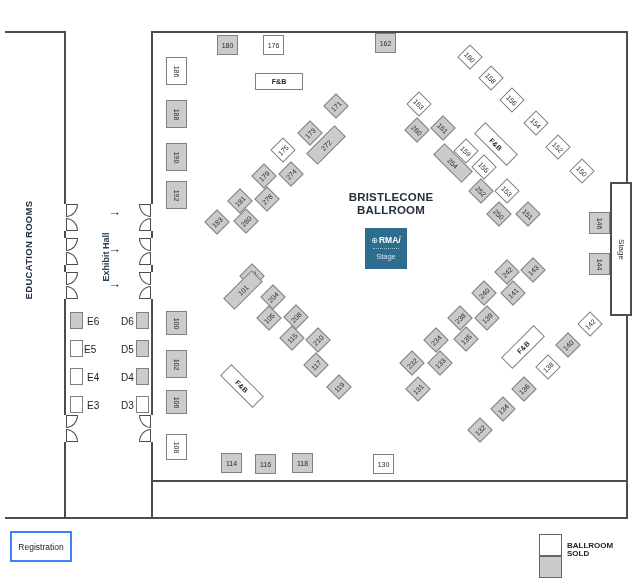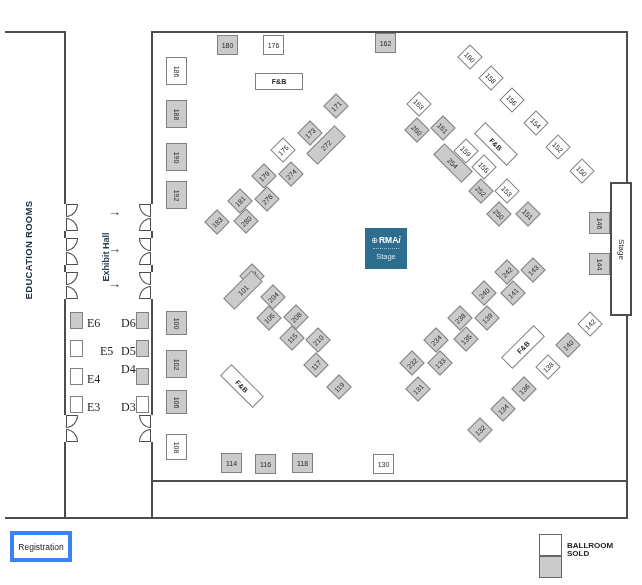--- a/index.html
+++ b/index.html
@@ -35,22 +35,22 @@
   #hall-title{position:absolute;left:345px;top:191px;width:92px;text-align:center;
               font-size:11.5px;font-weight:bold;color:#223040;line-height:13px;letter-spacing:.2px;}
   #rma-booth{position:absolute;left:365px;top:228px;width:42px;height:41px;background:#2d6e8f;
              display:flex;flex-direction:column;align-items:center;justify-content:center;gap:2px;}
   .rma-logo{color:#fff;font-size:8.5px;font-weight:bold;line-height:1;display:flex;align-items:center;}
   .rma-logo .globe{font-size:8px;margin-right:1px;font-weight:normal;}
   .rma-logo .i{font-style:italic;}
   .rma-sep{width:26px;border-top:1px dotted #9cc0d4;margin:1px 0;}
   .rma-booth-label{color:#cfe2ec;font-size:7.5px;}
   .edu-box{position:absolute;width:13px;height:17px;border:1px solid #808080;box-sizing:border-box;}
-  .edu-lbl{position:absolute;font-size:12px;color:#222;line-height:1;font-family:Liberation Serif, serif;}
-  #registration{position:absolute;left:10px;top:531px;width:62px;height:31px;border:4px solid #3b82f6;
+  .edu-lbl{position:absolute;font-size:10px;color:#222;line-height:1;}
+  #registration{position:absolute;left:10px;top:531px;width:62px;height:31px;border:2px solid #3b82f6;
                 box-sizing:border-box;display:flex;align-items:center;justify-content:center;
                 font-size:8.5px;color:#222;background:#fff;}
   .legend-box{position:absolute;left:539px;width:23px;height:22px;border:1px solid #666;
               box-sizing:border-box;}
   .legend-lbl{position:absolute;left:567px;font-size:8px;font-weight:bold;color:#222;}
 </style>
 </head>
 <body>
 
 <div id="plan">
@@ -63,20 +63,24 @@
 
   <div id="hall"></div>
 
   <div class="vtext" id="edu-label">EDUCATION ROOMS</div>
   <div class="vtext" id="exhibit-label">Exhibit Hall</div>
 
   <div id="stage">
     <span>Stage</span>
   </div>
 
+  <div id="hall-title">
+    <div>BRISTLECONE</div>
+    <div>BALLROOM</div>
+  </div>
 
   <div id="rma-booth">
     <div class="rma-logo">
       <span class="globe">⊕</span>
       <span>RMA</span>
       <span class="i">i</span>
     </div>
     <div class="rma-sep"></div>
     <div class="rma-booth-label">Stage</div>
   </div>
@@ -297,31 +301,31 @@
       </div>
       <div class="fnb" style="left: 219px; top: 378px; width: 46px; height: 16px; transform: rotate(45deg);">
         <span class="num">F&amp;B</span>
       </div>
       <div class="fnb" style="left: 500px; top: 339px; width: 46px; height: 16px; transform: rotate(-45deg);">
         <span class="num">F&amp;B</span>
       </div>
       <div class="edu-box sold" style="left: 70px; top: 312px;"></div>
       <div class="edu-lbl" style="top: 317px; left: 87px;">E6</div>
       <div class="edu-box available" style="left: 70px; top: 340px;"></div>
-      <div class="edu-lbl" style="top: 345px; left: 100px;">E5</div>
+      <div class="edu-lbl" style="top: 345px; left: 84px;">E5</div>
       <div class="edu-box available" style="left: 70px; top: 368px;"></div>
       <div class="edu-lbl" style="top: 373px; left: 87px;">E4</div>
       <div class="edu-box available" style="left: 70px; top: 396px;"></div>
       <div class="edu-lbl" style="top: 401px; left: 87px;">E3</div>
       <div class="edu-box sold" style="left: 136px; top: 312px;"></div>
       <div class="edu-lbl" style="top: 317px; left: 121px;">D6</div>
       <div class="edu-box sold" style="left: 136px; top: 340px;"></div>
       <div class="edu-lbl" style="top: 345px; left: 121px;">D5</div>
       <div class="edu-box sold" style="left: 136px; top: 368px;"></div>
-      <div class="edu-lbl" style="top: 363px; left: 121px;">D4</div>
+      <div class="edu-lbl" style="top: 373px; left: 121px;">D4</div>
       <div class="edu-box available" style="left: 136px; top: 396px;"></div>
       <div class="edu-lbl" style="top: 401px; left: 121px;">D3</div>
       <div class="gap" style="left: 64px; top: 204px; width: 2px; height: 27px;"></div>
       <div class="gap" style="left: 151px; top: 204px; width: 2px; height: 27px;"></div>
       <div class="door" style="left: 66px; top: 204px; border-radius: 0px 0px 100%;"></div>
       <div class="door" style="left: 66px; top: 218px; border-radius: 0px 100% 0px 0px;"></div>
       <div class="door" style="left: 139px; top: 204px; border-radius: 0px 0px 0px 100%;"></div>
       <div class="door" style="left: 139px; top: 218px; border-radius: 100% 0px 0px;"></div>
       <div class="gap" style="left: 64px; top: 238px; width: 2px; height: 27px;"></div>
       <div class="gap" style="left: 151px; top: 238px; width: 2px; height: 27px;"></div>

